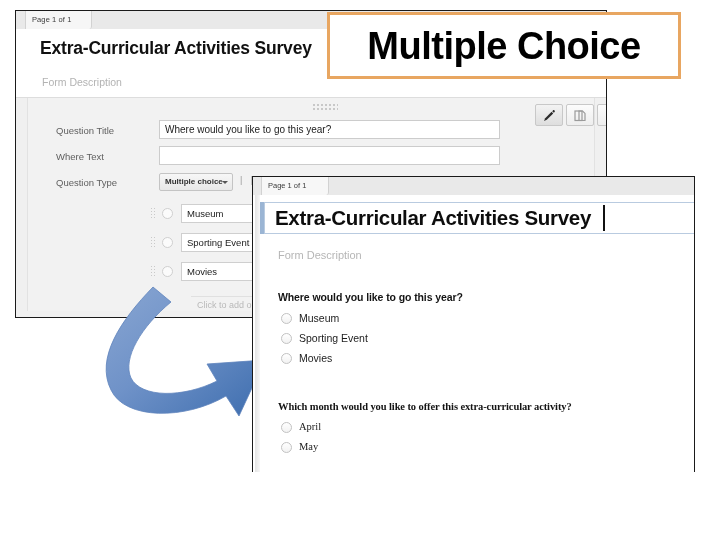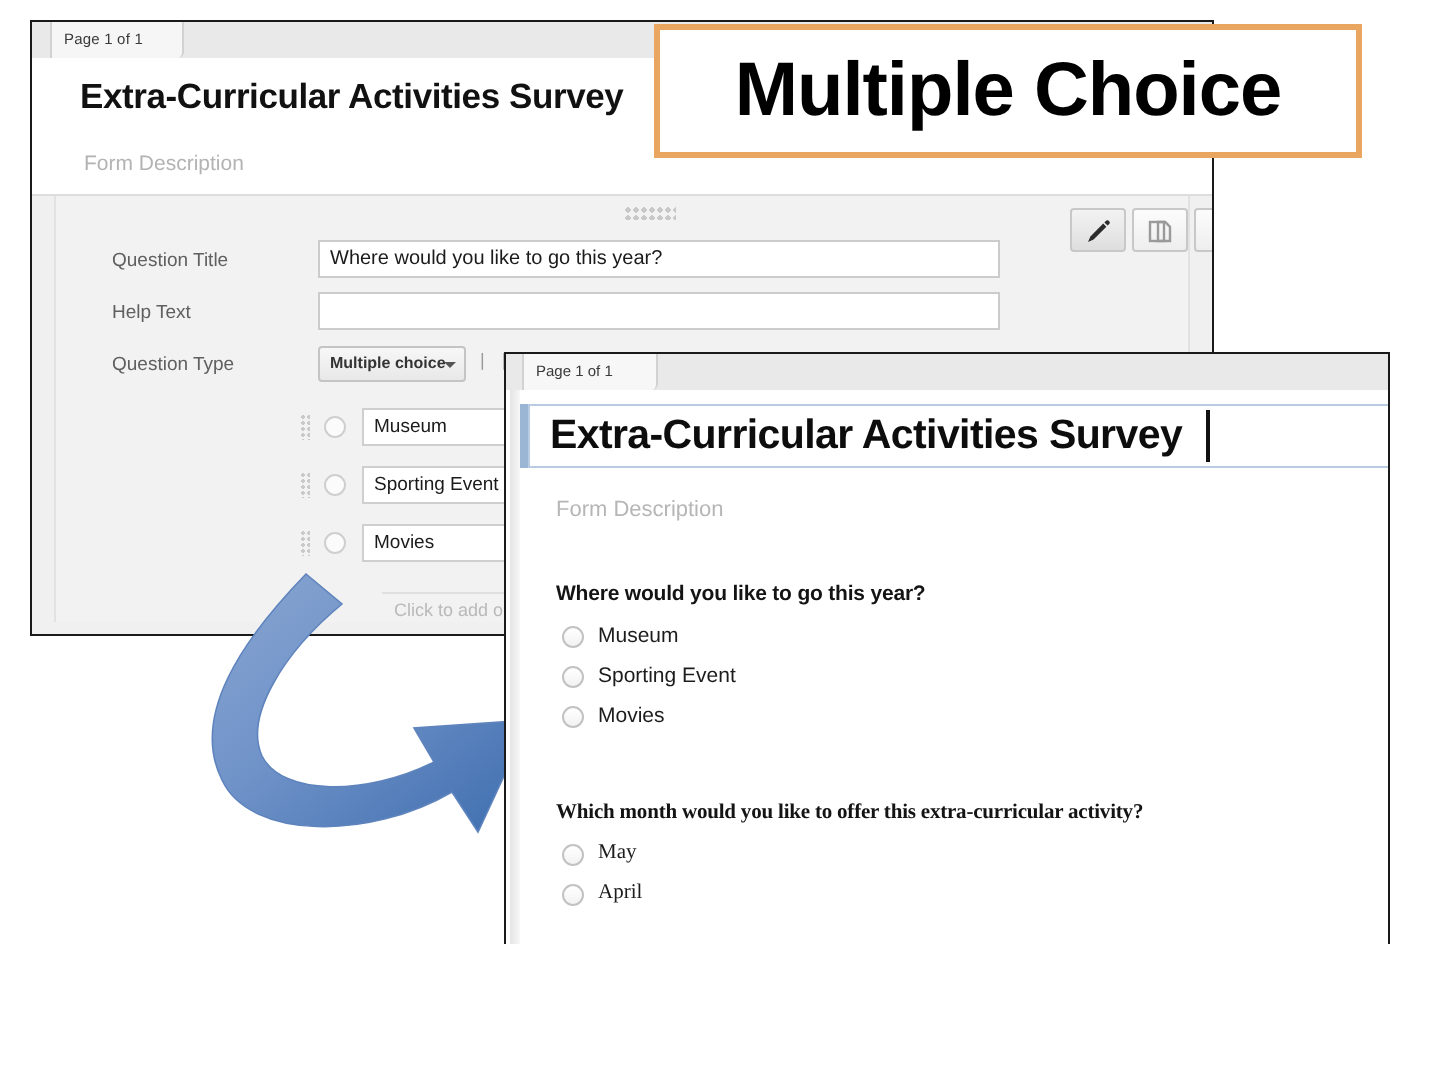--- a/index.html
+++ b/index.html
@@ -395,21 +395,21 @@
       <svg width="16" height="16" viewBox="0 0 16 16">
         <rect x="5" y="4.4" width="6" height="8.4" rx="0.8" fill="#8c8c8c"></rect>
         <rect x="3.6" y="2.8" width="8.8" height="1.4" rx="0.5" fill="#8c8c8c"></rect>
         <rect x="6.6" y="1.6" width="2.8" height="1.4" rx="0.5" fill="#8c8c8c"></rect>
       </svg>
     </div>
 
     <div class="field-label" style="left:40px; top:114px;">Question Title</div>
     <div class="text-input" style="left:143px; top:109px; width:341px; height:19px;">Where would you like to go this year?</div>
 
-    <div class="field-label" style="left:40px; top:140px;">Help Text</div>
+    <div class="field-label" style="left:40px; top:140px;">Where Text</div>
     <div class="text-input" style="left:143px; top:135px; width:341px; height:19px;"></div>
 
     <div class="field-label" style="left:40px; top:166px;">Question Type</div>
     <div class="select-box" style="left:143px; top:162px; width:74px; height:18px;">
       <span>Multiple choice</span>
       <span class="caret"></span>
     </div>
     <div class="sep-bars" style="left:224px; top:164px;">| |</div>
     <div class="goto-link" style="left:247px; top:164px;">Go to page based on answer</div>
 
@@ -480,25 +480,25 @@
         <div class="pv-opt">
           <span class="radio"></span>
           <span>Movies</span>
         </div>
       </div>
 
       <div class="q-block" style="top:206px;font-family:Liberation Serif, serif;">
         <div class="q-title">Which month would you like to offer this extra-curricular activity?</div>
         <div class="pv-opt">
           <span class="radio"></span>
-          <span>May</span>
+          <span>April</span>
         </div>
         <div class="pv-opt">
           <span class="radio"></span>
-          <span>April</span>
+          <span>May</span>
         </div>
       </div>
     </div>
   </div>
 
   <div id="callout">
     <div class="callout-text">Multiple Choice</div>
   </div>
 
 </div>

